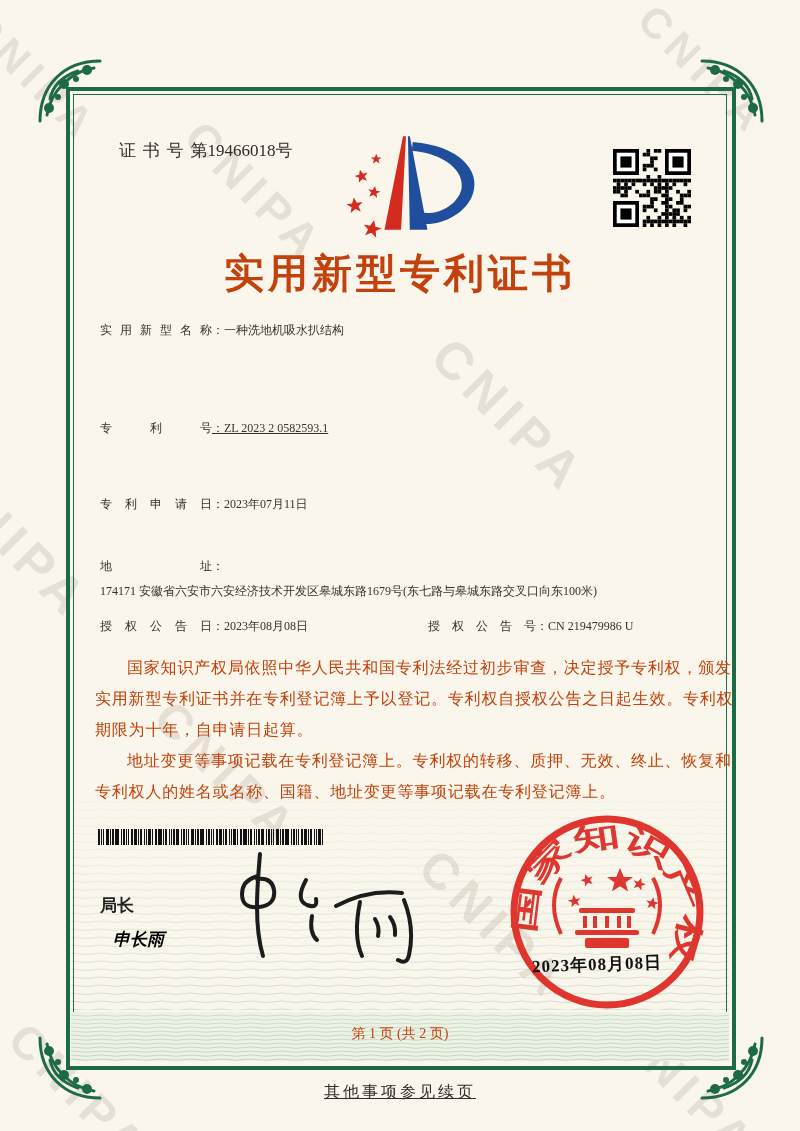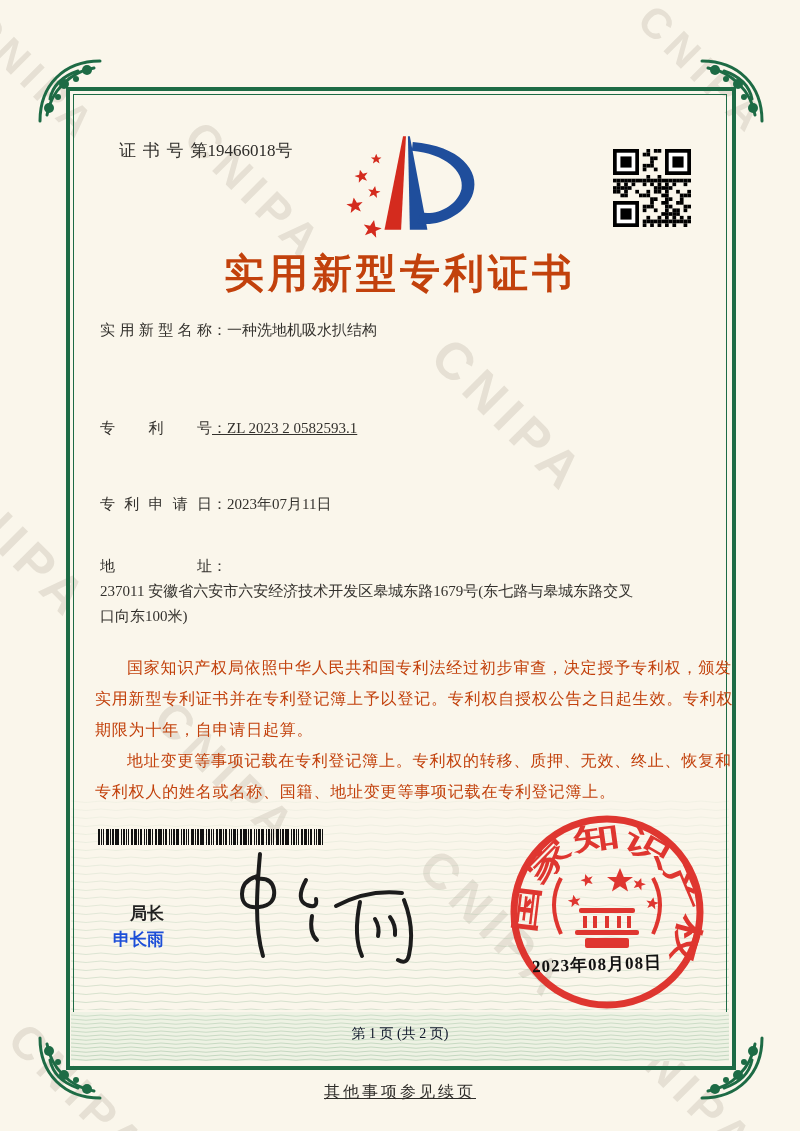--- a/index.html
+++ b/index.html
@@ -18,39 +18,39 @@
       border:1px solid #1d6b45;box-sizing:border-box;z-index:3;}
   .corner-orn{position:absolute;width:66px;height:66px;z-index:4;}
 
   .content{position:absolute;z-index:10;color:#2e2c29;}
 
   #cert-no{left:100px;top:139px;font-size:17px;}
   #cert-no .pref{letter-spacing:0.40em;margin-left:19px;}
   #title{left:0;right:0;top:246px;text-align:center;font-size:40px;font-weight:700;
          letter-spacing:4px;color:#c2410c;}
 
-  .field-row{position:absolute;left:100px;right:62px;font-size:15px;line-height:25px;z-index:10;color:#33312d;}
+  .field-row{position:absolute;left:100px;right:62px;font-size:12px;line-height:25px;z-index:10;color:#33312d;}
   .flabel{display:inline-block;width:112px;text-align:justify;text-align-last:justify;vertical-align:top;}
   .fcolon{vertical-align:top;}
   .fvalue{vertical-align:top;}
   .fvalue-block{display:inline-block;width:545px;vertical-align:top;}
 
   #paragraphs{left:95px;width:650px;top:652px;font-size:16px;line-height:31px;
       letter-spacing:0.8px;color:#c2410c;}
   #paragraphs p{margin:0;text-indent:2em;}
 
-  #signatory-title{left:130px;top:894px;font-family:"Liberation Sans",sans-serif;font-size:17px;font-weight:600;color:#222;margin-top:8px;}
-  #signatory-name{left:113px;top:928px;font-family:"Liberation Sans",sans-serif;font-size:17px;font-weight:600;color:#1d4ed8;}
+  #signatory-title{left:100px;top:894px;font-family:"Liberation Sans",sans-serif;font-size:17px;font-weight:600;color:#222;}
+  #signatory-name{left:113px;top:928px;font-family:"Liberation Sans",sans-serif;font-size:17px;font-weight:600;color:#000000;font-style:italic;}
 
   #seal-date{left:512px;top:953px;width:170px;text-align:center;font-size:17px;font-weight:700;
       color:#111;transform:rotate(-2deg);z-index:22;letter-spacing:1px;}
 
   #page-num-band{position:absolute;left:71px;top:1012px;width:658px;height:49px;z-index:9;
       background:#eef2e4;}
-  #page-num{position:absolute;left:0;right:0;top:1025px;text-align:center;font-size:14px;color:#0f172a;z-index:12;}
+  #page-num{position:absolute;left:0;right:0;top:1025px;text-align:center;font-size:14px;color:#c2410c;z-index:12;}
   #footer-note{left:0;right:0;top:1082px;text-align:center;font-size:16px;letter-spacing:3px;color:#2f2d2a;}
 
   #overlay-wm{position:absolute;left:0;right:0;top:496px;text-align:center;z-index:50;
       font-family:"Liberation Sans",sans-serif;font-size:84px;font-weight:600;
       color:rgba(104,104,104,0.90);letter-spacing:8px;white-space:nowrap;}
 
   .absvg{position:absolute;z-index:10;}
   #waves-low{left:71px;top:798px;z-index:2;}
   #band-waves{left:71px;top:1012px;z-index:9;}
   #seal-svg{left:505px;top:812px;z-index:21;}
@@ -346,21 +346,29 @@
   <div class="field-row" style="top:318px;">
     <span class="flabel">实用新型名称</span><span class="fcolon">：</span><span class="fvalue">一种洗地机吸水扒结构</span>
   </div>
   <div class="field-row" style="top:416px;text-decoration:underline;">
     <span class="flabel">专利号</span><span class="fcolon">：</span><span class="fvalue">ZL 2023 2 0582593.1</span>
   </div>
   <div class="field-row" style="top:464px;margin-top:28px;">
     <span class="flabel">专利申请日</span><span class="fcolon">：</span><span class="fvalue">2023年07月11日</span>
   </div>
   <div class="field-row" style="top:554px;">
-    <span class="flabel">地址</span><span class="fcolon">：</span><span class="fvalue-block">237011 安徽省六安市六安经济技术开发区皋城东路1679号(东七路与皋城东路交叉口向东100米)</span>
+    <span class="flabel">地址</span><span class="fcolon">：</span><span class="fvalue-block">174171 安徽省六安市六安经济技术开发区皋城东路1679号(东七路与皋城东路交叉口向东100米)</span>
+  </div>
+  <div class="field-row" style="top:614px;">
+    <span style="display:inline-block;width:325px;">
+      <span class="flabel">授权公告日</span><span class="fcolon">：</span><span class="fvalue">2023年08月08日</span>
+    </span>
+    <span>
+      <span class="flabel" style="width:108px;">授权公告号</span><span class="fcolon">：</span><span class="fvalue">CN 219479986 U</span>
+    </span>
   </div>
 
   <div class="content" id="paragraphs" style="position:absolute;">
     <p>国家知识产权局依照中华人民共和国专利法经过初步审查，决定授予专利权，颁发实用新型专利证书并在专利登记簿上予以登记。专利权自授权公告之日起生效。专利权期限为十年，自申请日起算。</p>
     <p>地址变更等事项记载在专利登记簿上。专利权的转移、质押、无效、终止、恢复和专利权人的姓名或名称、国籍、地址变更等事项记载在专利登记簿上。</p>
   </div>
 
   <svg id="barcode-svg" class="absvg" style="left:98px;top:829px;" width="228" height="16">
       <rect x="0" y="0" width="2" height="16" fill="#111"></rect>
       <rect x="3" y="0" width="1" height="16" fill="#111"></rect>

